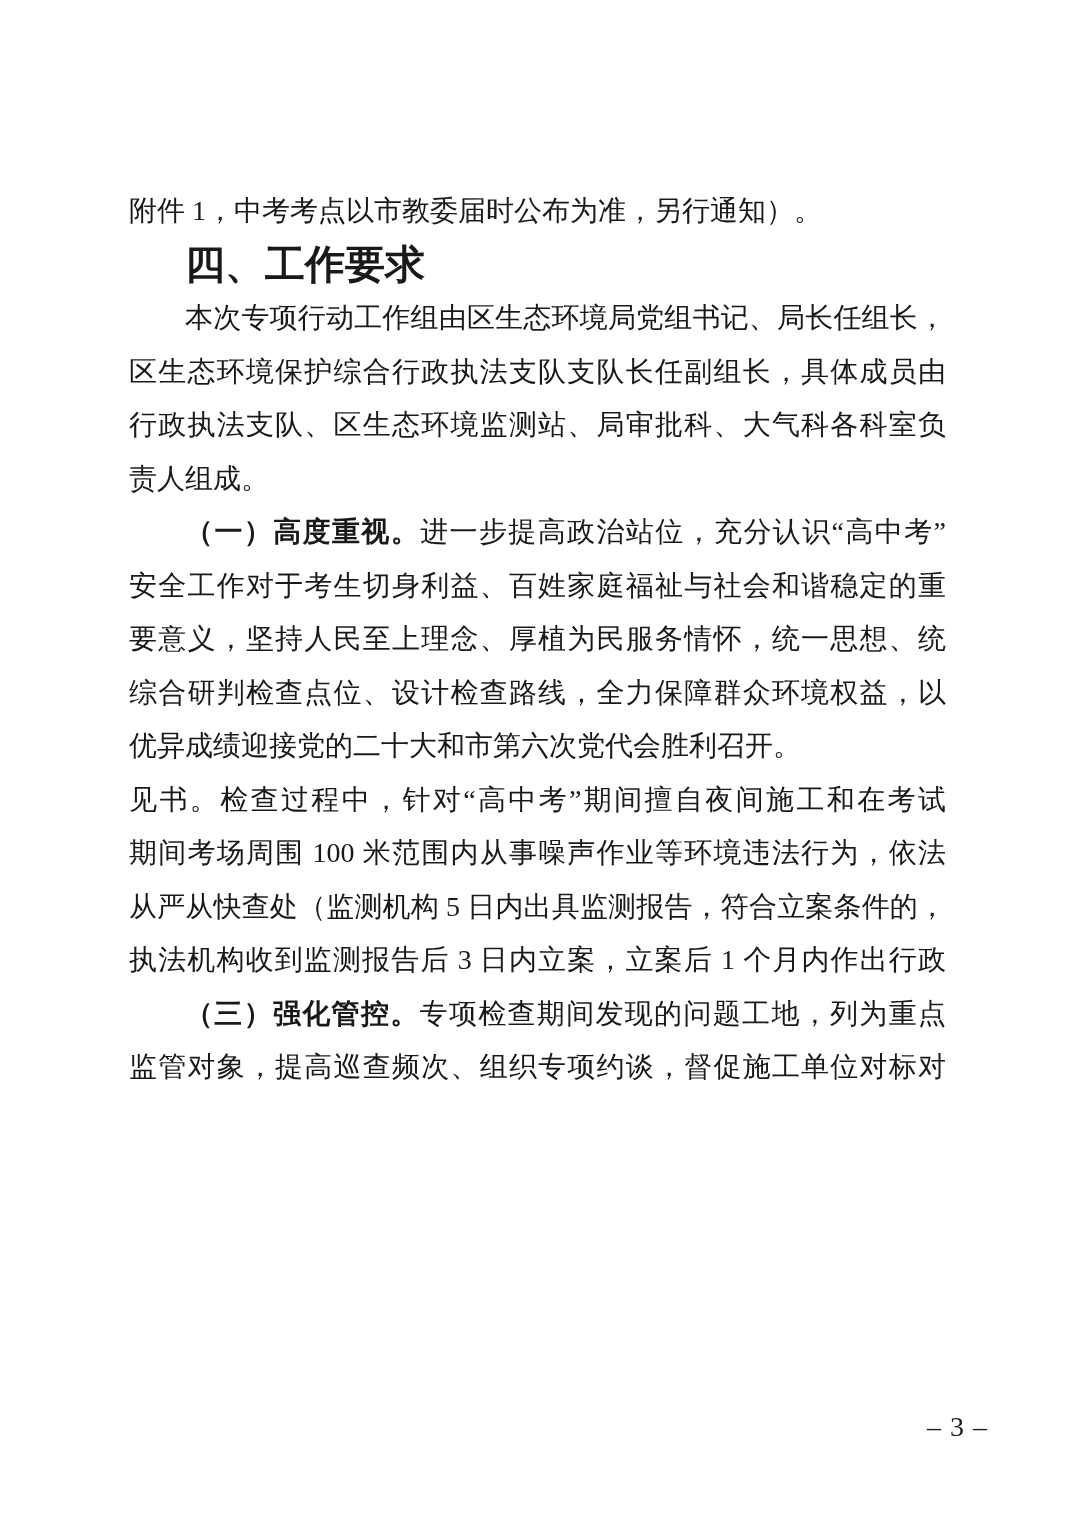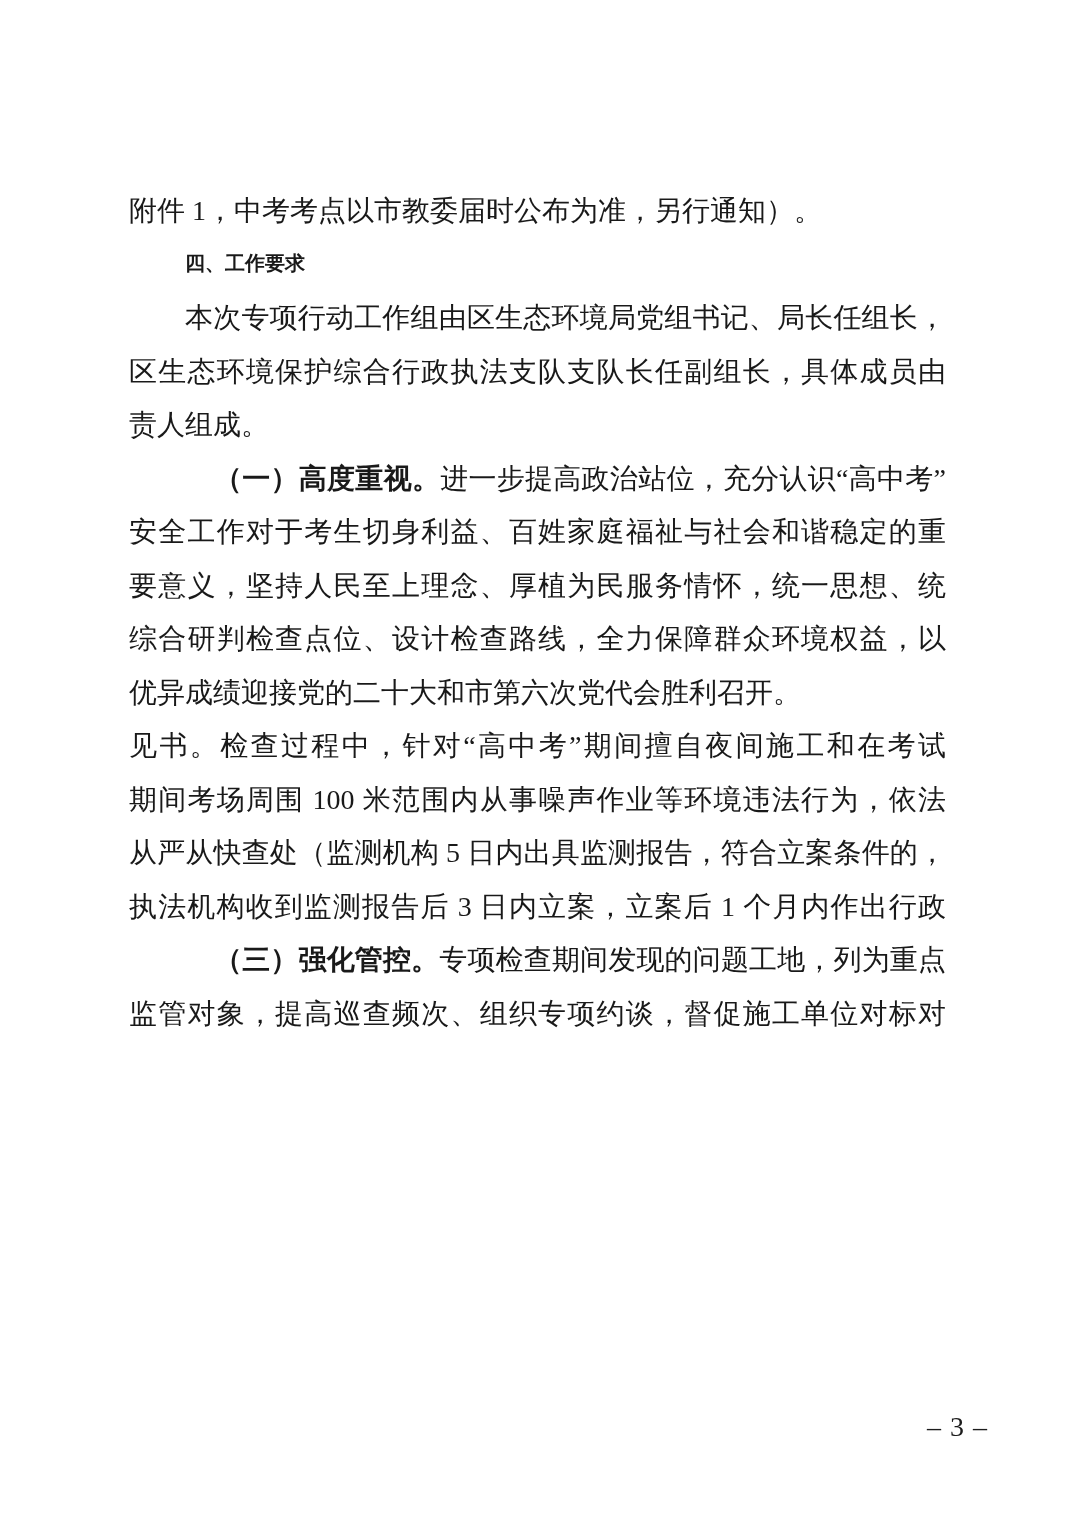--- a/index.html
+++ b/index.html
@@ -32,48 +32,48 @@
     text-justify: inter-ideograph;
     white-space: normal;
   }
   .line.fill {
     text-align-last: justify;
   }
   .line.indent {
     text-indent: 56px;
   }
   .line.heading {
-    font-family: Liberation Mono, monospace;
+    font-family: Liberation Serif, serif;
     font-weight: 700;
-    font-size: 20px;
+    font-size: 40px;
     text-align-last: left;
   }
   .lead {
     font-weight: 700;
-    margin-left: 29px;
   }
   .page-number {
     position: absolute;
     right: 126px;
     top: 1402px;
     font-size: 28px;
     line-height: 50px;
     color: #1c1c1c;
     letter-spacing: 1px;
   }
 </style>
 </head>
 <body>
 
 <div class="page">
   <div class="text-block" id="text-block">
       <div class="line body"><span class="rest">附件 1，中考考点以市教委届时公布为准，另行通知）。</span></div>
       <div class="line heading indent"><span class="rest">四、工作要求</span></div>
       <div class="line body indent fill"><span class="rest">本次专项行动工作组由区生态环境局党组书记、局长任组长，</span></div>
       <div class="line body fill"><span class="rest">区生态环境保护综合行政执法支队支队长任副组长，具体成员由</span></div>
+      <div class="line body fill"><span class="rest">行政执法支队、区生态环境监测站、局审批科、大气科各科室负</span></div>
       <div class="line body"><span class="rest">责人组成。</span></div>
       <div class="line body indent fill"><span class="lead">（一）高度重视。</span><span class="rest">进一步提高政治站位，充分认识“高中考”</span></div>
       <div class="line body fill"><span class="rest">安全工作对于考生切身利益、百姓家庭福祉与社会和谐稳定的重</span></div>
       <div class="line body fill"><span class="rest">要意义，坚持人民至上理念、厚植为民服务情怀，统一思想、统</span></div>
       <div class="line body fill"><span class="rest">综合研判检查点位、设计检查路线，全力保障群众环境权益，以</span></div>
       <div class="line body"><span class="rest">优异成绩迎接党的二十大和市第六次党代会胜利召开。</span></div>
       <div class="line body fill"><span class="rest">见书。检查过程中，针对“高中考”期间擅自夜间施工和在考试</span></div>
       <div class="line body fill"><span class="rest">期间考场周围 100 米范围内从事噪声作业等环境违法行为，依法</span></div>
       <div class="line body fill"><span class="rest">从严从快查处（监测机构 5 日内出具监测报告，符合立案条件的，</span></div>
       <div class="line body fill"><span class="rest">执法机构收到监测报告后 3 日内立案，立案后 1 个月内作出行政</span></div>

